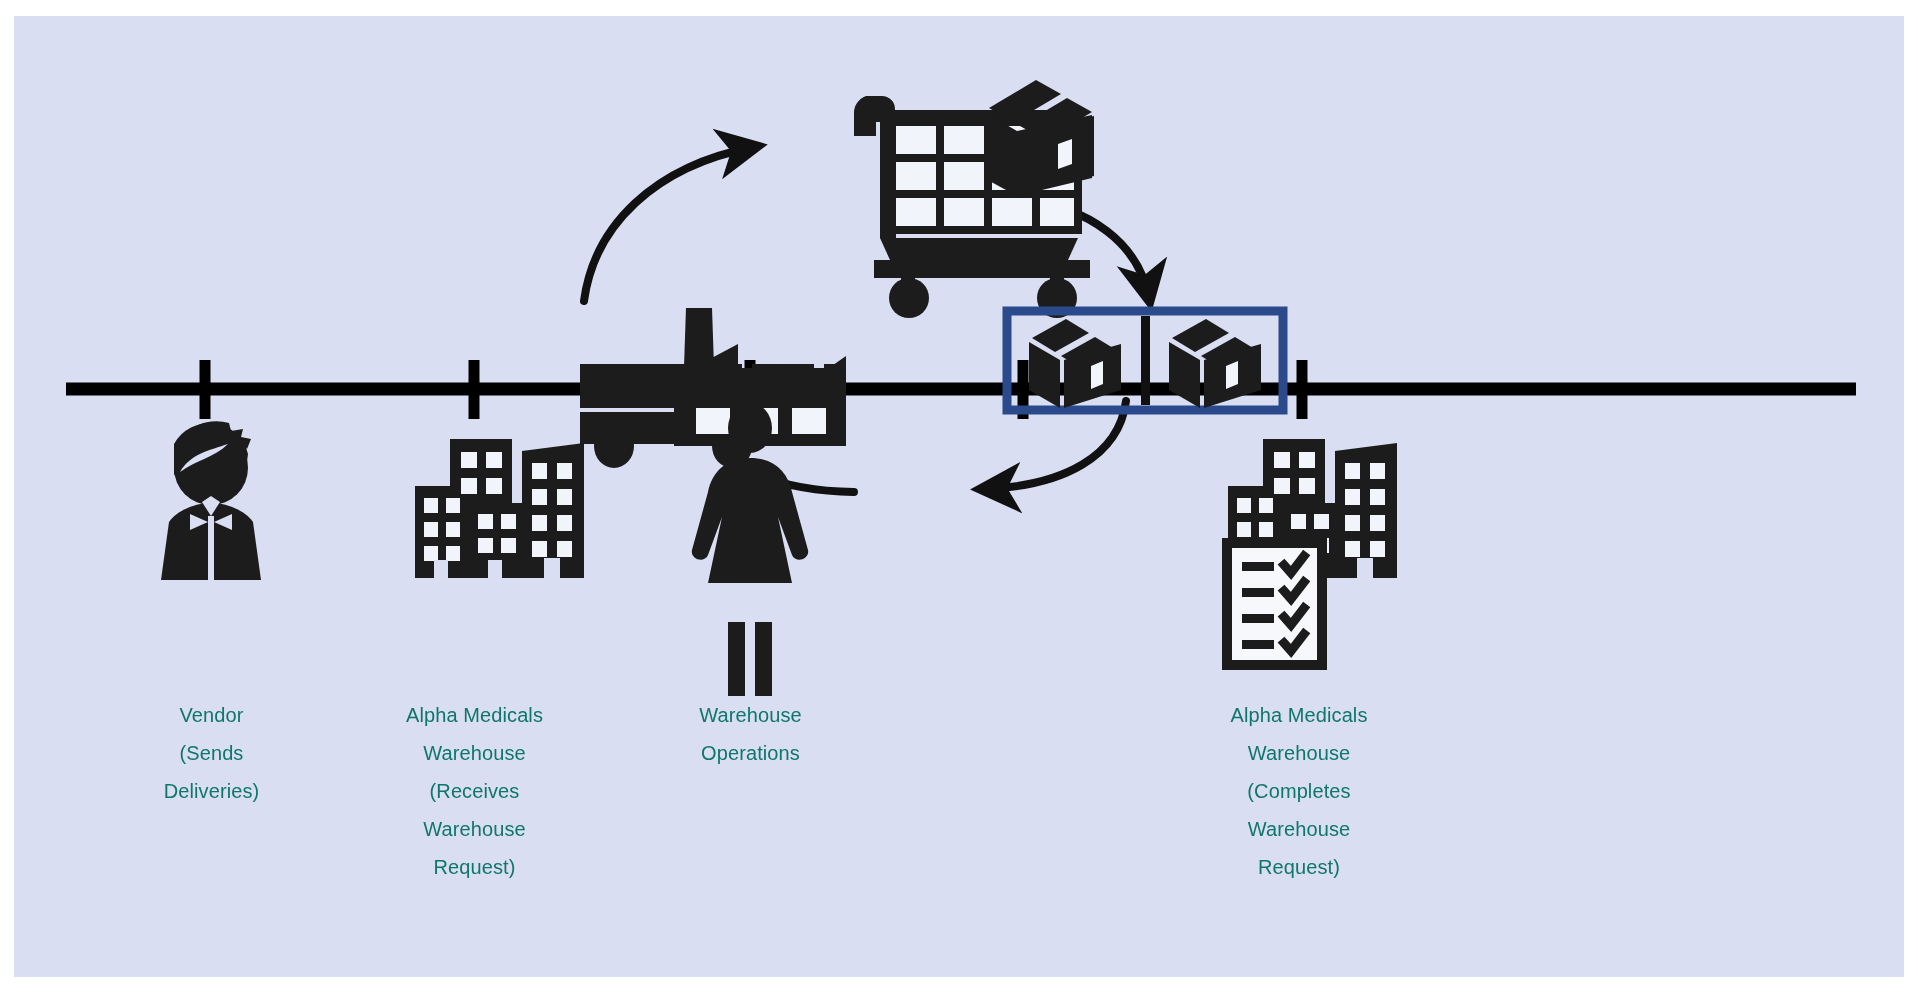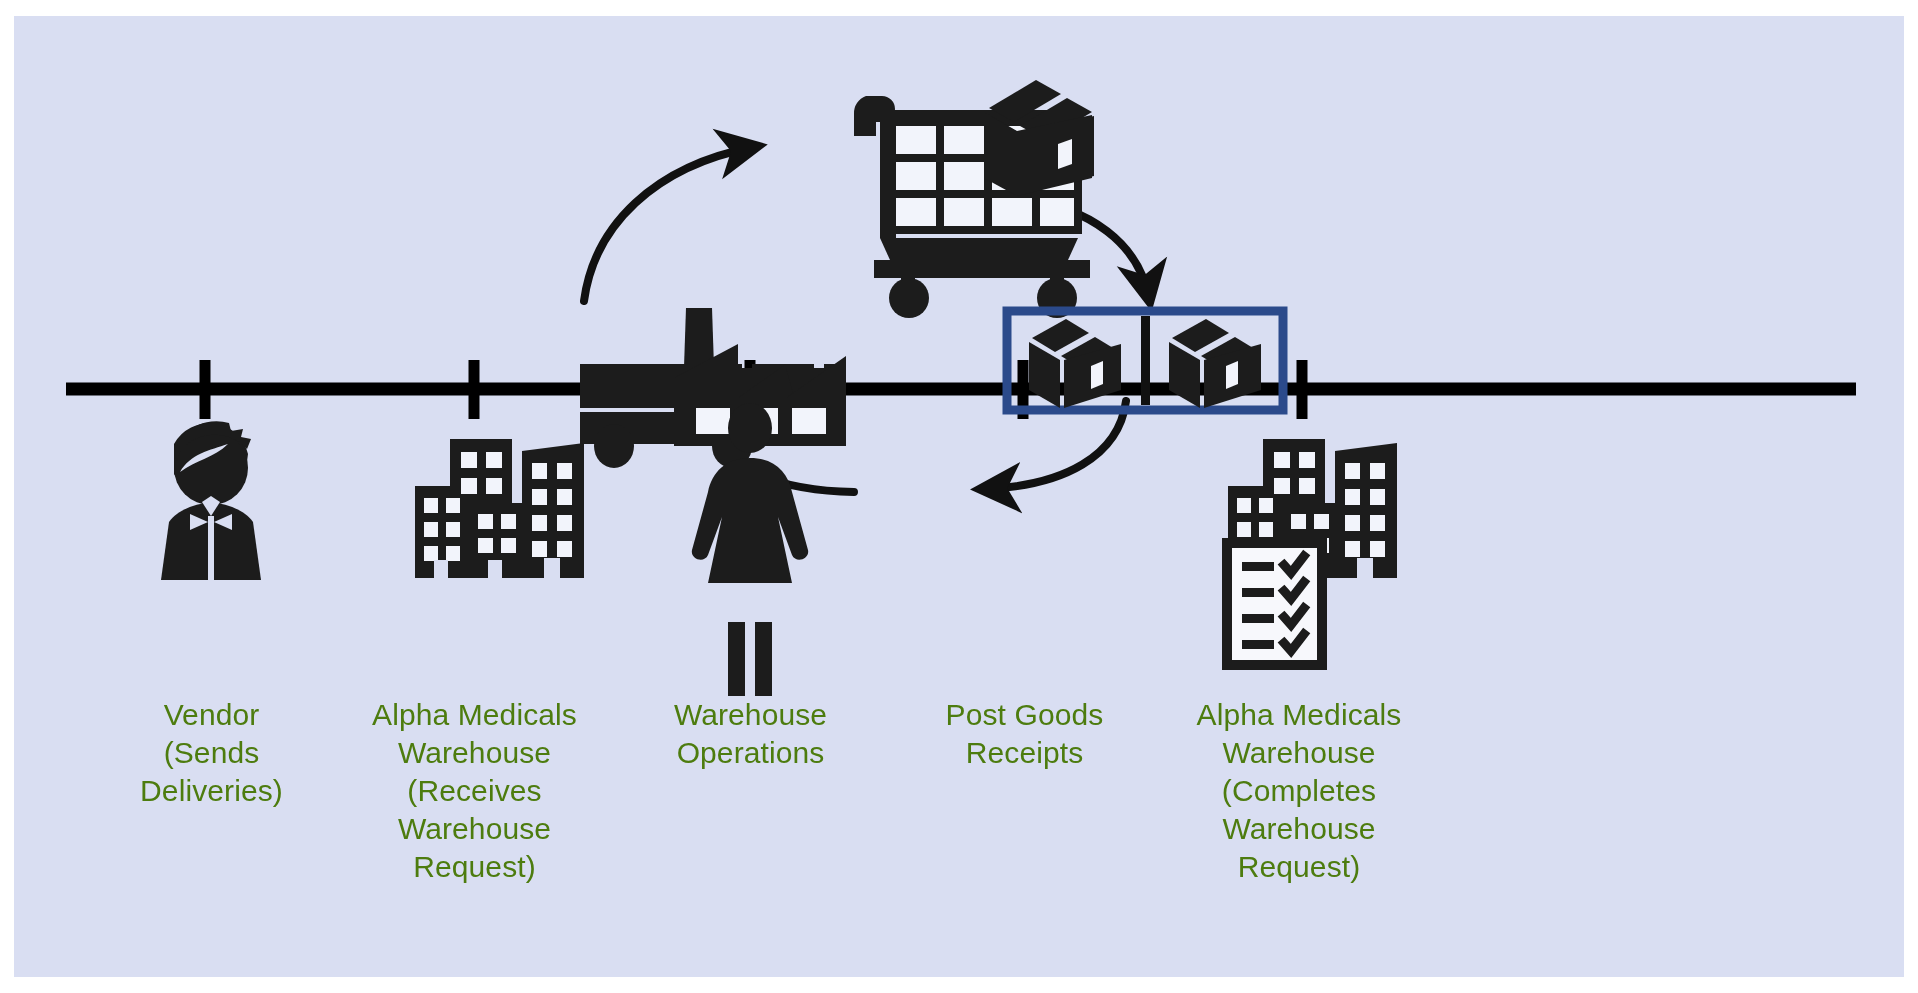--- a/index.html
+++ b/index.html
@@ -9,21 +9,21 @@
   #stage{position:relative;width:1918px;height:993px;background:#ffffff;}
 
   #canvas{position:absolute;left:14px;top:16px;width:1890px;height:961px;
           background:#d9def2;}
 
   .svg-layer{position:absolute;left:0;top:0;width:1890px;height:961px;}
 
   .node{position:absolute;text-align:center;}
 
   .node-label{
-      font-size:30px;line-height:38px;color:#4d7c0f;
+      font-size:20px;line-height:38px;color:#0f766e;
       font-family:"Liberation Sans","DejaVu Sans",sans-serif;
       letter-spacing:.1px;white-space:pre-line;
   }
 </style>
 </head>
 <body>
 
 <div id="stage">
   <div id="canvas">
 
@@ -292,24 +292,20 @@
 (Receives
 Warehouse
 Request)</div>
     </div>
 
     <div class="node" style="left:624px;top:680px;width:225px;">
       <div class="node-label">Warehouse
 Operations</div>
     </div>
 
-    <div class="node" style="left:898px;top:680px;width:225px;">
-      <div class="node-label">Post Goods
-Receipts</div>
-    </div>
 
     <div class="node" style="left:1160px;top:680px;width:250px;">
       <div class="node-label">Alpha Medicals
 Warehouse
 (Completes
 Warehouse
 Request)</div>
     </div>
 
   </div>

